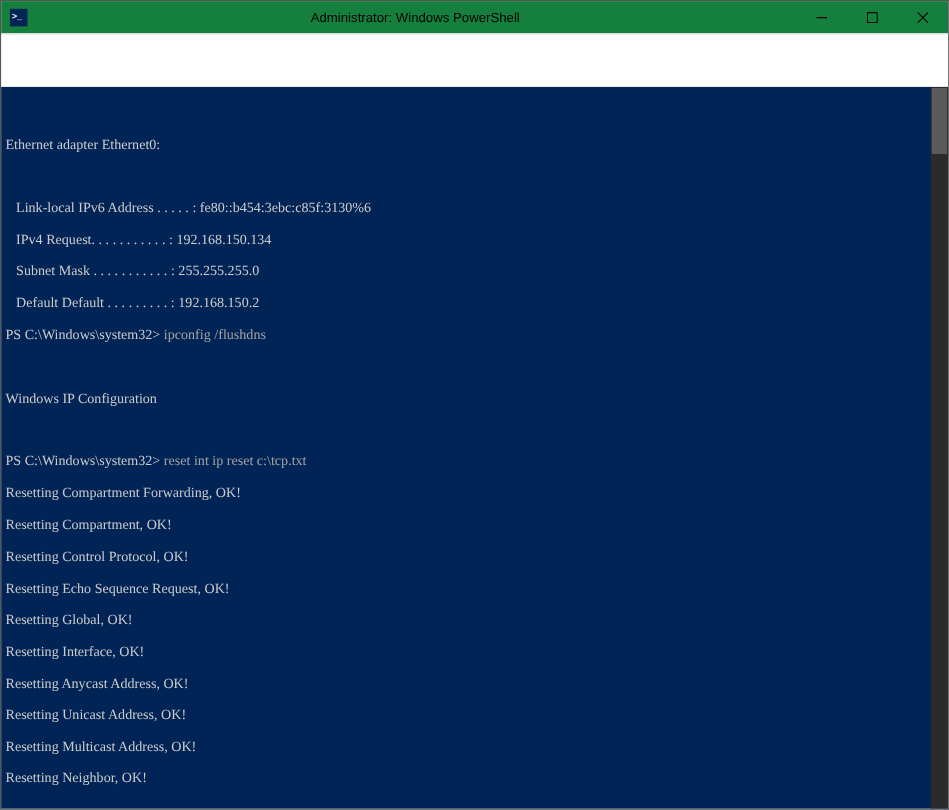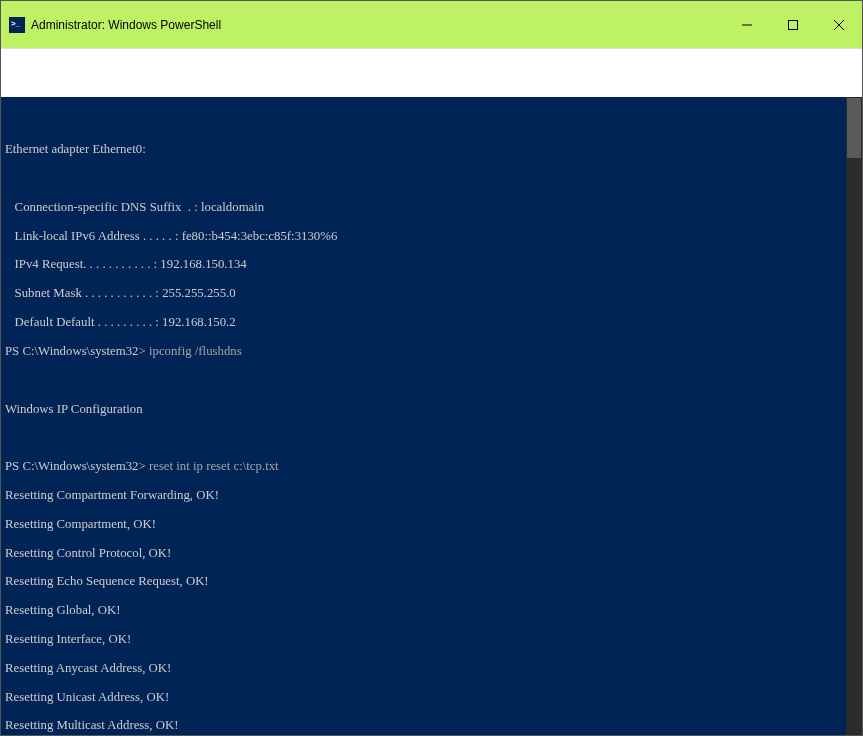--- a/index.html
+++ b/index.html
@@ -9,25 +9,26 @@
     }
     body {
       font-family: "Segoe UI", Tahoma, sans-serif;
       background: #fff;
       width: 863px;
       height: 736px;
       overflow: hidden;
       border: 1px solid #555;
     }
     .titlebar {
-      height: 48px;
-      background: #bef264;
+      height: 30px;
+      background: #15803d;
       display: flex;
       align-items: center;
       border-bottom: 1px solid #ddd;
+      text-align: center;
     }
     .titlebar-icon {
       width: 16px;
       height: 16px;
       margin-left: 8px;
       margin-right: 6px;
       background: #012456;
       display: inline-flex;
       align-items: center;
       justify-content: center;
@@ -122,21 +123,20 @@
           <line x1="10" y1="0" x2="0" y2="10" stroke="black" stroke-width="1"></line>
         </svg>
     </div>
   </div>
 </div>
 
 <div class="terminal-body">
 <span class="terminal-line"> </span>
 <span class="terminal-line">Ethernet adapter Ethernet0:</span>
 <span class="terminal-line"> </span>
-<span class="terminal-line"><span>   Connection-specific DNS Suffix  . : </span><span>localdomain</span></span>
 <span class="terminal-line"><span>   Link-local IPv6 Address . . . . . : </span><span>fe80::b454:3ebc:c85f:3130%6</span></span>
 <span class="terminal-line"><span>   IPv4 Request. . . . . . . . . . . : </span><span>192.168.150.134</span></span>
 <span class="terminal-line"><span>   Subnet Mask . . . . . . . . . . . : </span><span>255.255.255.0</span></span>
 <span class="terminal-line"><span>   Default Default . . . . . . . . . : </span><span>192.168.150.2</span></span>
 <span class="terminal-line"><span>PS C:\Windows\system32&gt; </span><span class="cmd">ipconfig </span><span class="cmd">/flushdns</span></span>
 <span class="terminal-line"> </span>
 <span class="terminal-line">Windows IP Configuration</span>
 <span class="terminal-line"> </span>
 <span class="terminal-line"><span>PS C:\Windows\system32&gt; </span><span class="cmd">reset </span><span class="cmd">int ip reset c:\tcp.txt</span></span>
 <span class="terminal-line">Resetting Compartment Forwarding, OK!</span>

